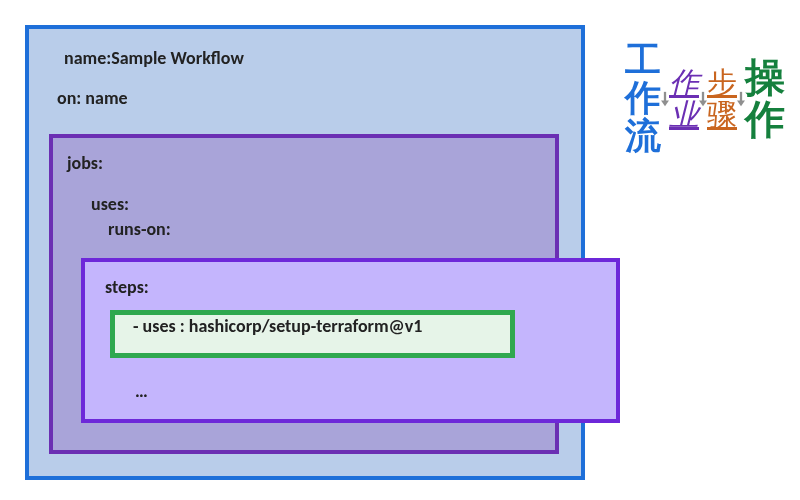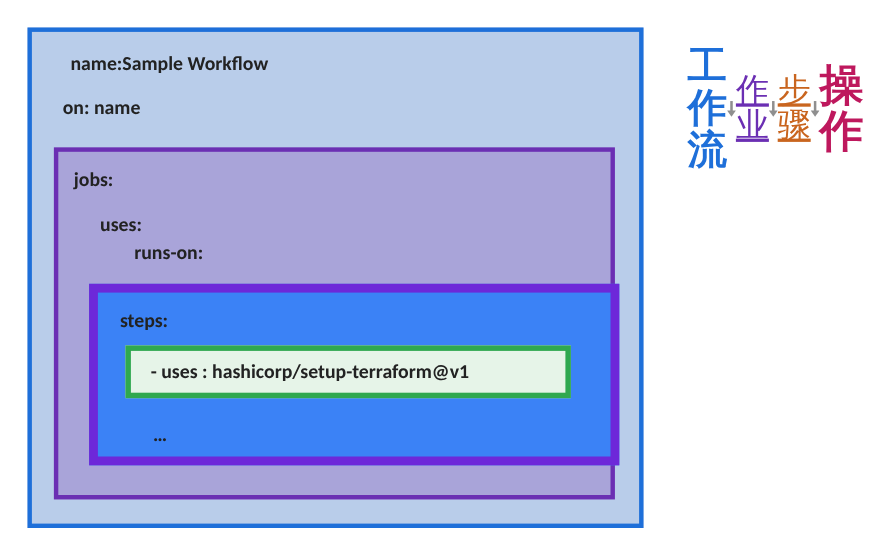--- a/index.html
+++ b/index.html
@@ -31,70 +31,69 @@
     top: 105px;
     width: 510px;
     height: 320px;
     border: 4px solid #6b2fb3;
     background: #a9a4d9;
   }
   .steps-box {
     position: absolute;
     left: 28px;
     top: 120px;
-    width: 482px;
+    width: 539px;
     height: 165px;
-    border: 8px solid #6d28d9;
-    background: #3b82f6;
+    border: 4px solid #6d28d9;
+    background: #c4b5fd;
   }
   .action-box {
     position: absolute;
     left: 25px;
     top: 48px;
     width: 405px;
     height: 48px;
     border: 5px solid #2fa84f;
     background: #e6f4e8;
     display: flex;
-    align-items: center;
     padding-left: 18px;
   }
   .txt {
     position: absolute;
     font-size: 18px;
     color: #222;
   }
   .txt-name { left: 35px; top: 18px; }
   .txt-on   { left: 28px; top: 58px; }
   .txt-jobs { left: 14px; top: 14px; }
   .txt-build { left: 38px; top: 55px; }
-  .txt-runs  { left: 55px; top: 80px; margin-left: 14px; }
+  .txt-runs  { left: 55px; top: 80px; }
   .txt-steps { left: 20px; top: 14px; }
   .txt-more  { left: 50px; top: 118px; font-size: 18px; }
   .txt-uses  { font-size: 18px; color: #222; }
 
   .legend {
     position: absolute;
     left: 625px;
     top: 40px;
     width: 160px;
     display: flex;
     flex-direction: row;
     align-items: center;
   }
   .legend-item {
     font-size: 36px;
     font-weight: bold;
     line-height: 1.05;
     margin: 2px 0;
   }
   .c-blue   { color: #1e6fd9; }
-  .c-purple { color: #6b2fb3; font-size: 30px; font-weight: normal; text-decoration: underline; }
+  .c-purple { color: #6b2fb3; font-size: 30px; font-weight: normal; text-decoration: underline; font-style: italic; }
   .c-orange { color: #c9651f; font-size: 30px; font-weight: normal; text-decoration: underline; }
-  .c-green  { color: #be185d; font-size: 40px; }
+  .c-green  { color: #15803d; font-size: 40px; }
   .arrow {
     margin: 10px 0;
   }
 </style>
 </head>
 <body>
 
 <div class="container">
 
   <div class="workflow-box">

